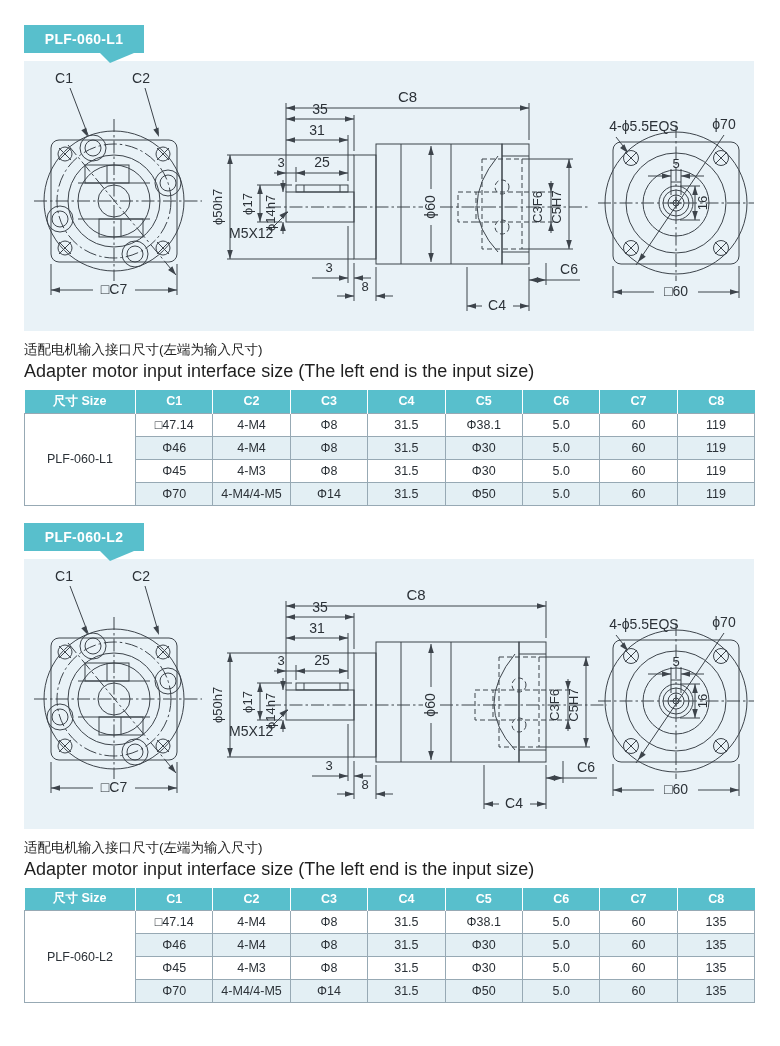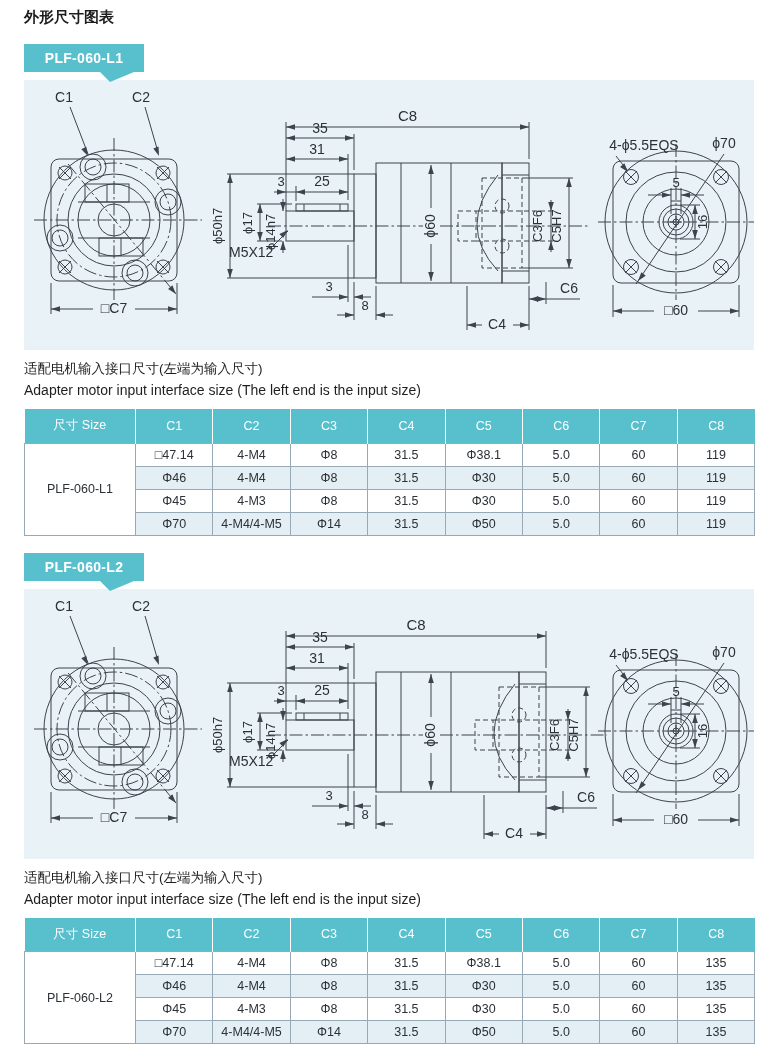--- a/index.html
+++ b/index.html
@@ -7,36 +7,35 @@
   body{margin:0;background:#fff;width:780px;font-family:"Liberation Sans","DejaVu Sans",sans-serif;color:#222}
   .page{position:relative;width:780px;padding:8px 0 12px}
   .title-cn{margin:0 0 0 24px;font-size:15px;font-weight:bold;color:#1d1d1d}
   .title-en{margin:2px 0 0 24px;font-size:13px;color:#333}
   .badge{position:relative;display:inline-block;margin:17px 0 0 24px;background:var(--teal);color:#fff;
          font-weight:bold;font-size:14px;width:120px;text-align:center;padding:6px 0;letter-spacing:.3px}
   .badge .tail{position:absolute;left:76px;top:100%;display:block}
   .badge .tail polygon{fill:var(--teal)}
   .panel{width:730px;height:270px;background:var(--panel);margin:8px 0 0 24px}
   .cap{margin:10px 4px 0 24px;font-size:13.5px;color:#1f1f1f;line-height:18px}
-  .cap2{margin:3px 0 0 24px;font-size:14px;color:#1f1f1f;line-height:18px}
+  .cap2{margin:3px 0 0 24px;font-size:18px;color:#1f1f1f;line-height:18px}
   .tbl-host{margin:10px 0 0 24px}
   table.dim{border-collapse:collapse;table-layout:fixed;width:730px;font-size:12.5px;color:#2b3137}
-  table.dim th{background:var(--teal);color:#fff;font-weight:normal;height:34px;border-right:1px solid #fff;padding:0;font-size:12.5px}
+  table.dim th{background:var(--teal);color:#fff;font-weight:bold;height:23px;border-right:1px solid #fff;padding:0;font-size:12.5px}
   table.dim th:last-child{border-right:none}
   table.dim td{border:1px solid var(--border);text-align:center;height:23px;padding:0;background:#fff}
   table.dim tr.alt td{background:var(--alt)}
   table.dim td.model{background:#fff}
   svg.drawing{display:block}
   svg.drawing text{font-family:"Liberation Sans","DejaVu Sans",sans-serif}
 </style>
 </head>
 <body>
 
 <div class="page">
-  <div class="title-cn">外形尺寸图表</div>
 
   <div class="section">
     <div class="badge">
       <span>PLF-060-L1</span>
       <svg class="tail" width="36" height="11">
           <polygon points="0,0 34,0 10,10"></polygon>
         </svg>
     </div>
     <div class="panel">
       <svg class="drawing" viewBox="0 0 730 270" width="730" height="270">

